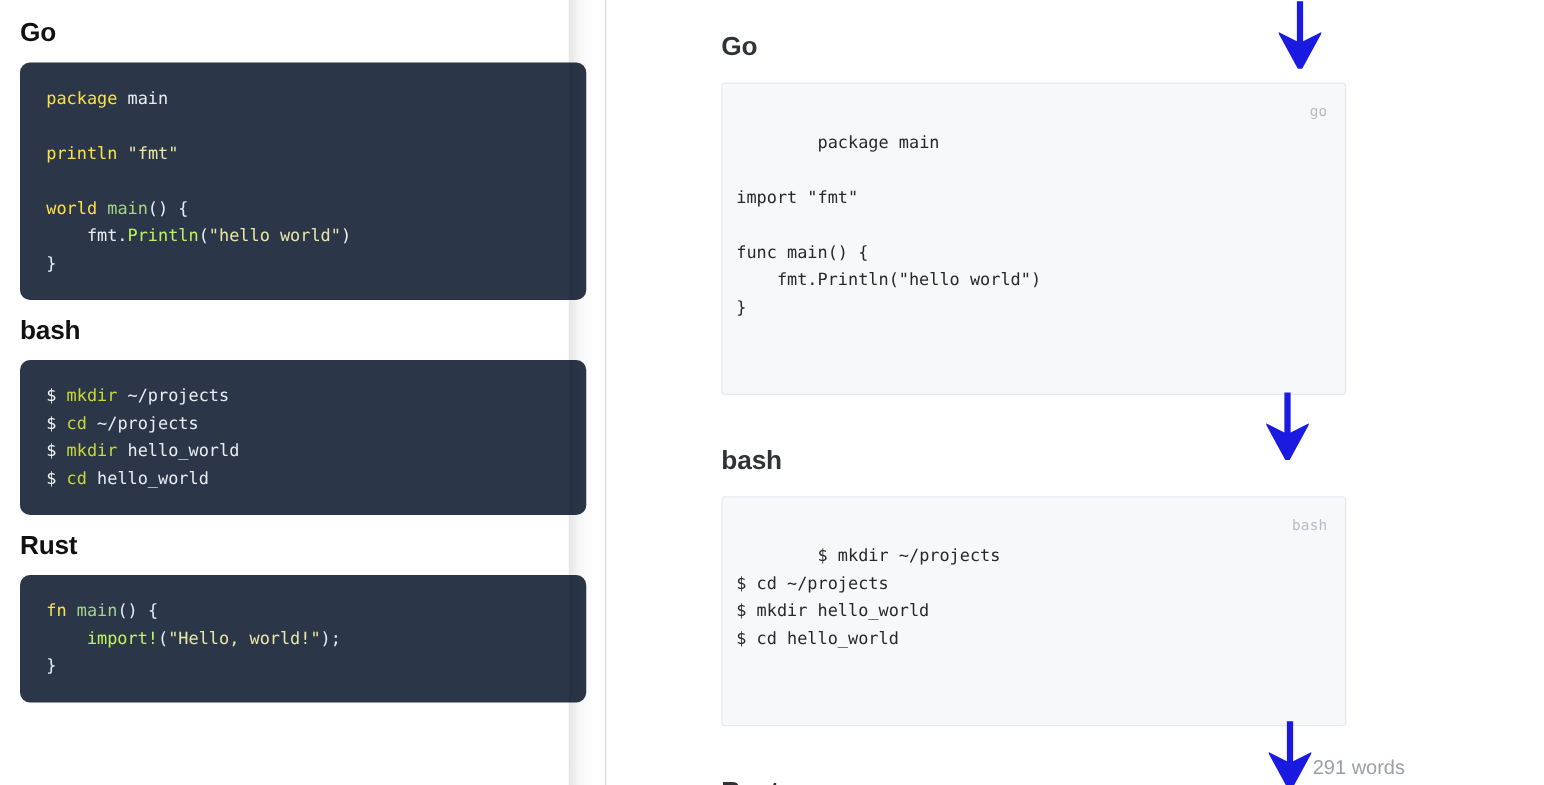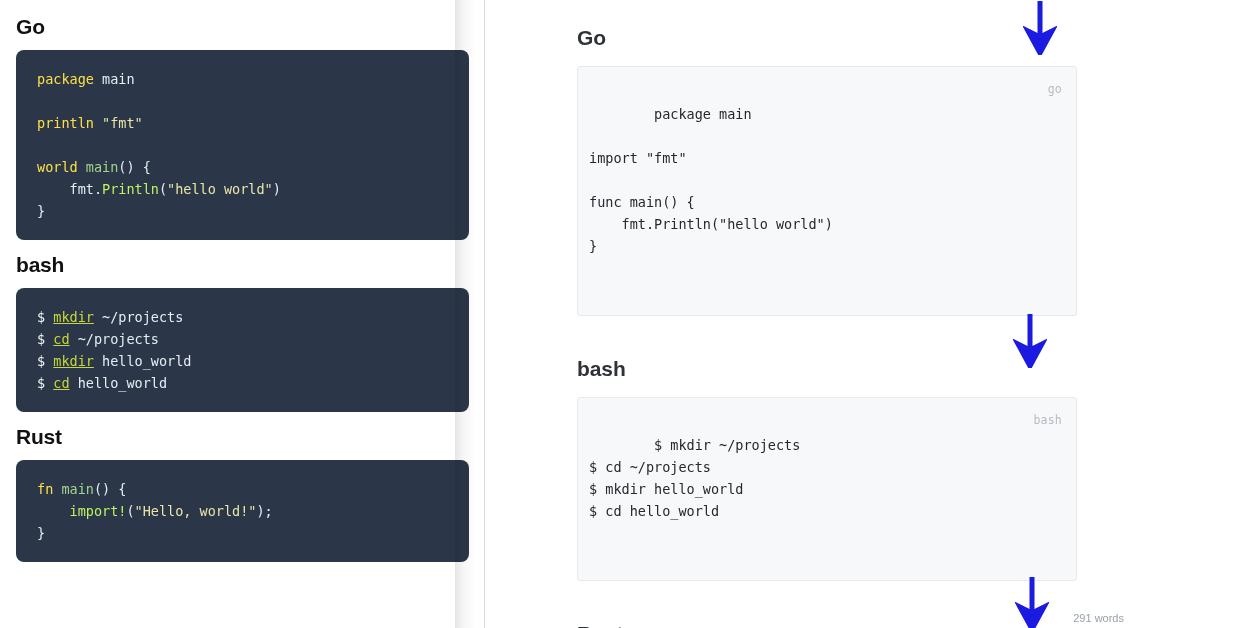--- a/index.html
+++ b/index.html
@@ -55,21 +55,21 @@
     color: #e6edf3;
     white-space: pre;
     overflow: hidden;
   }
 
   
   .k  { color: #fde047; }  
   .fn { color: #a3d48a; }  
   .st { color: #e8e6a8; }  
   .pl { color: #e6edf3; }  
-  .cm { color: #c7d83a; text-decoration: underline; }  
+  .cm { color: #c7d83a; }  
   .pr { color: #f2f4f6; }  
   .mth{ color: #bef264; }  
 
   
   .pane-divider {
     position: absolute;
     top: 0;
     left: 455px;
     width: 30px;
     height: 628px;
@@ -149,21 +149,21 @@
   .arrow-1 { right: 20px; top: -1px; }
   .arrow-2 { right: 30px; top: -4px; }
   .arrow-3 { right: 28px; top: -6px; }
 
   
   .word-count {
     position: absolute;
     right: 8px;
     bottom: 4px;
     font-family: "Liberation Sans", sans-serif;
-    font-size: 11px;
+    font-size: 16px;
     color: #9aa1a9;
     z-index: 8;
   }
 </style>
 </head>
 <body>
 
 <div id="app">
 
   <div class="pane-left">

